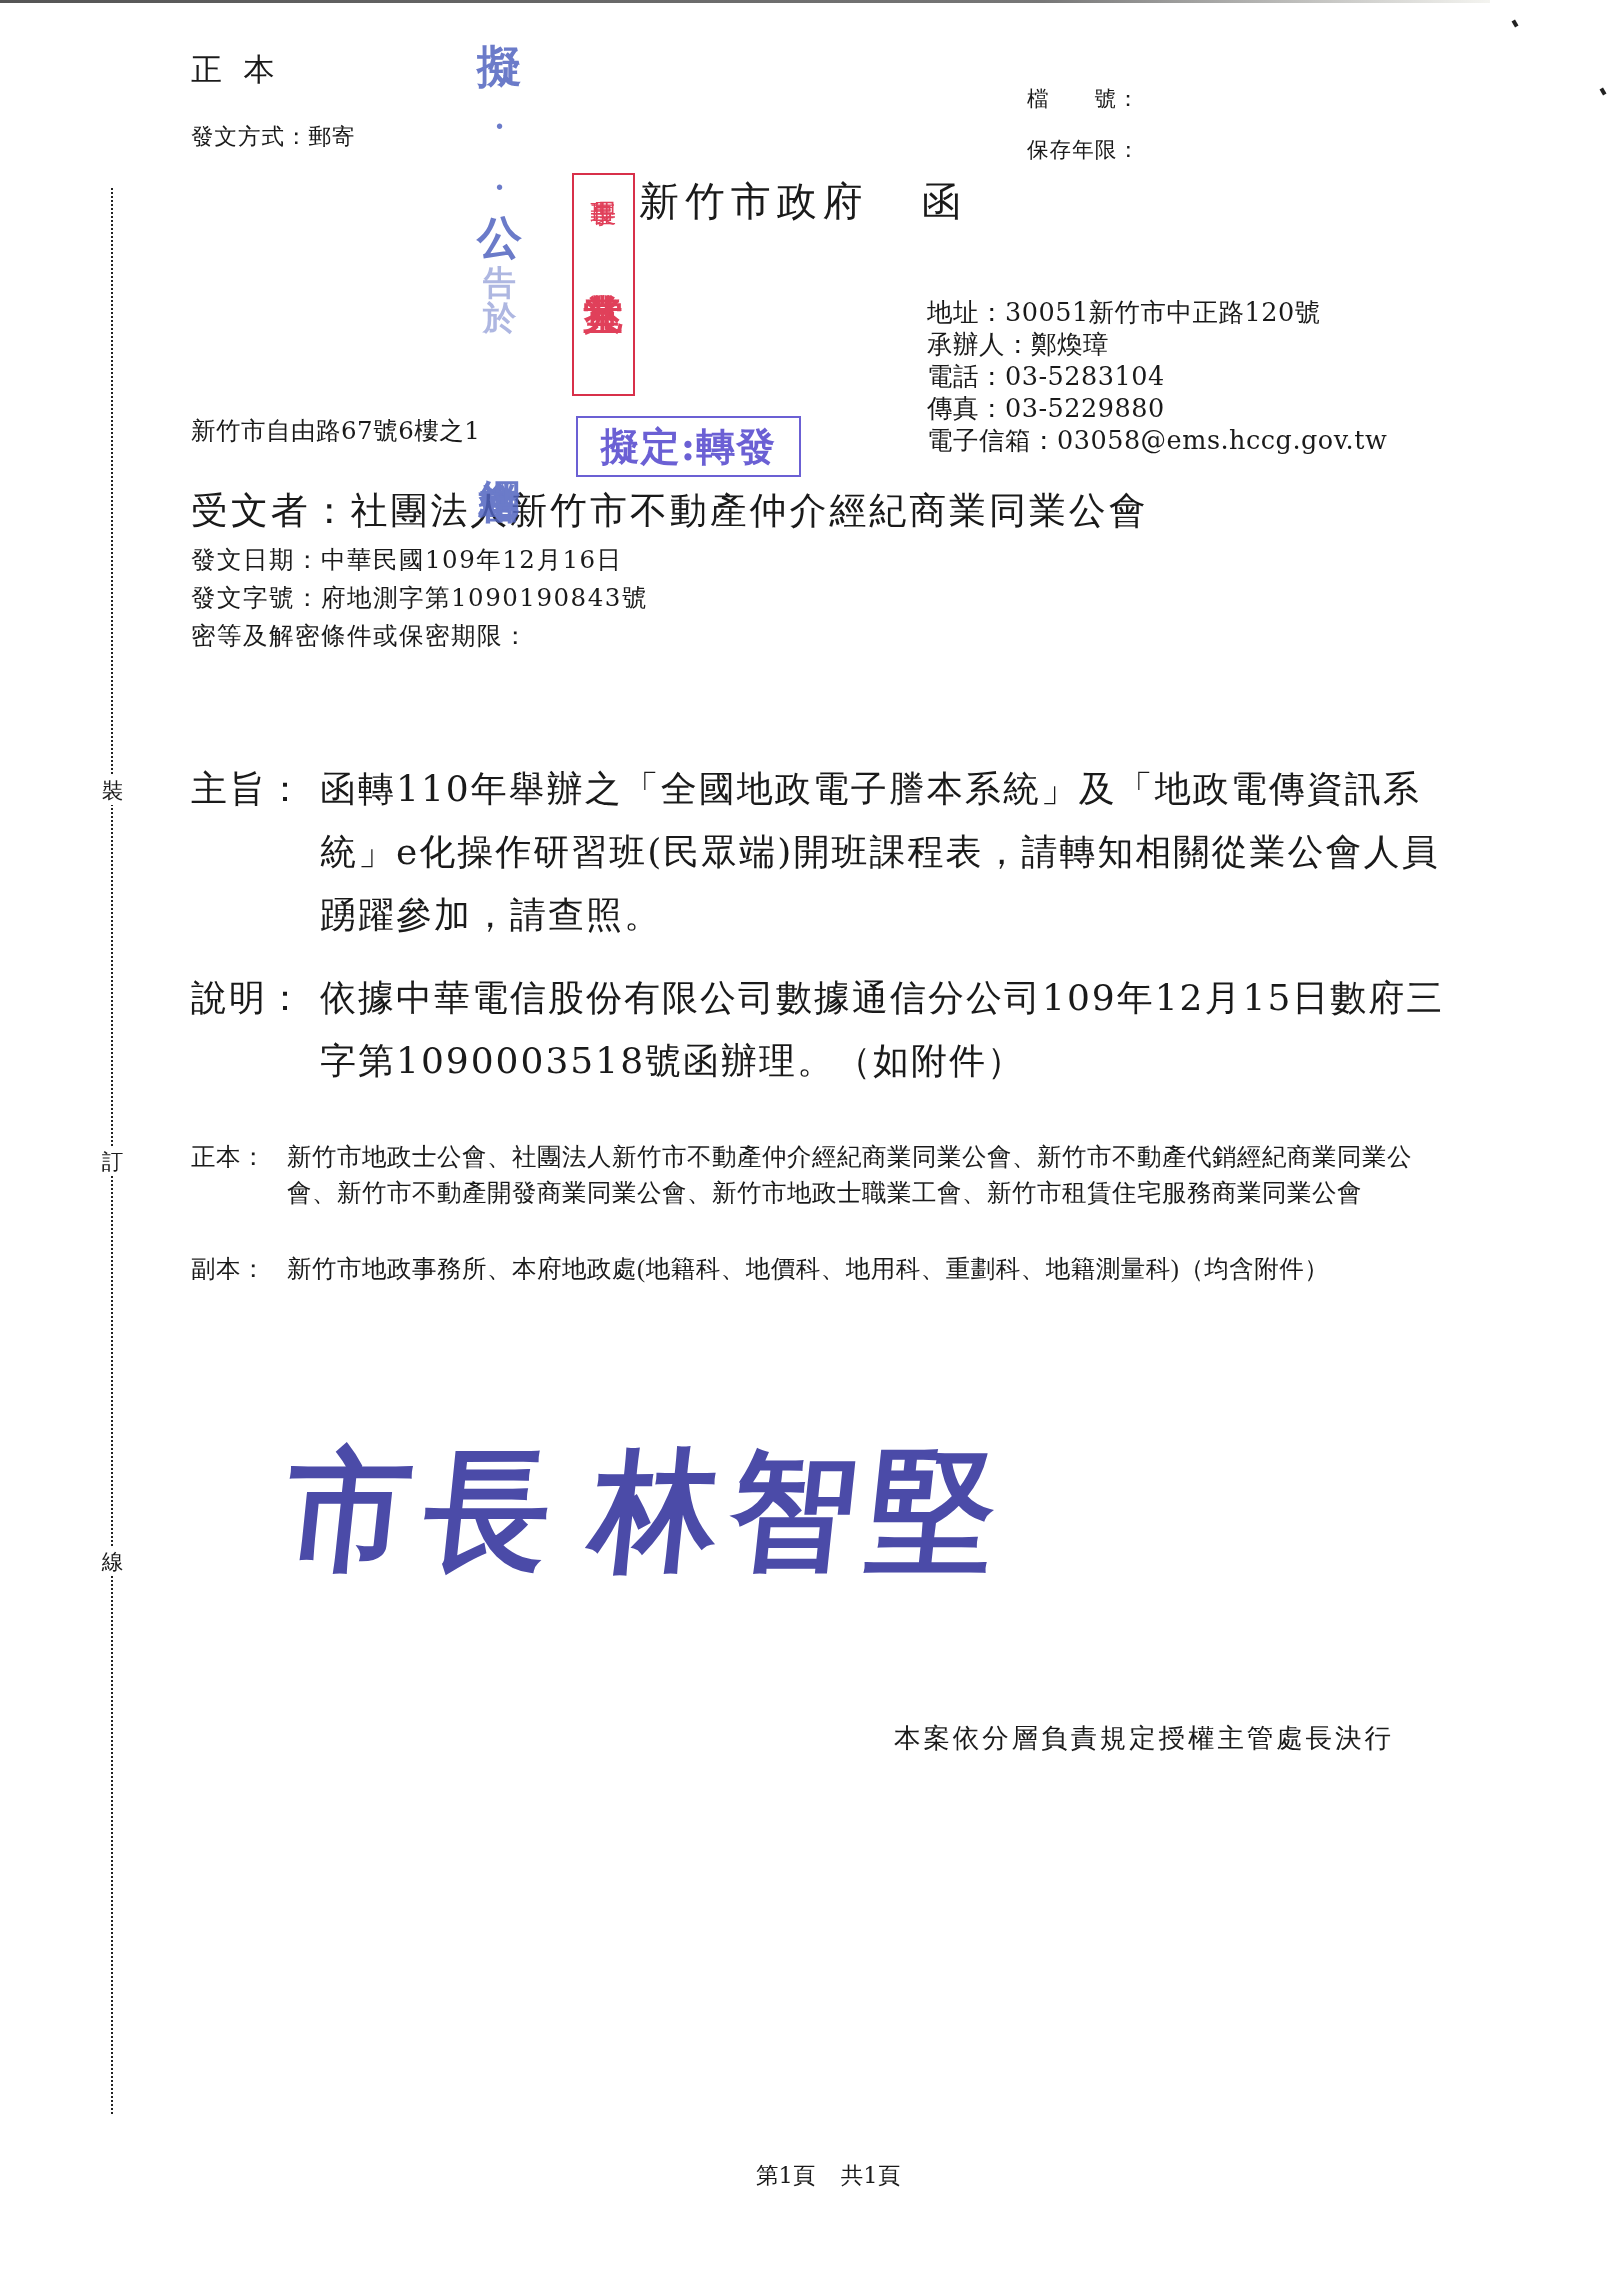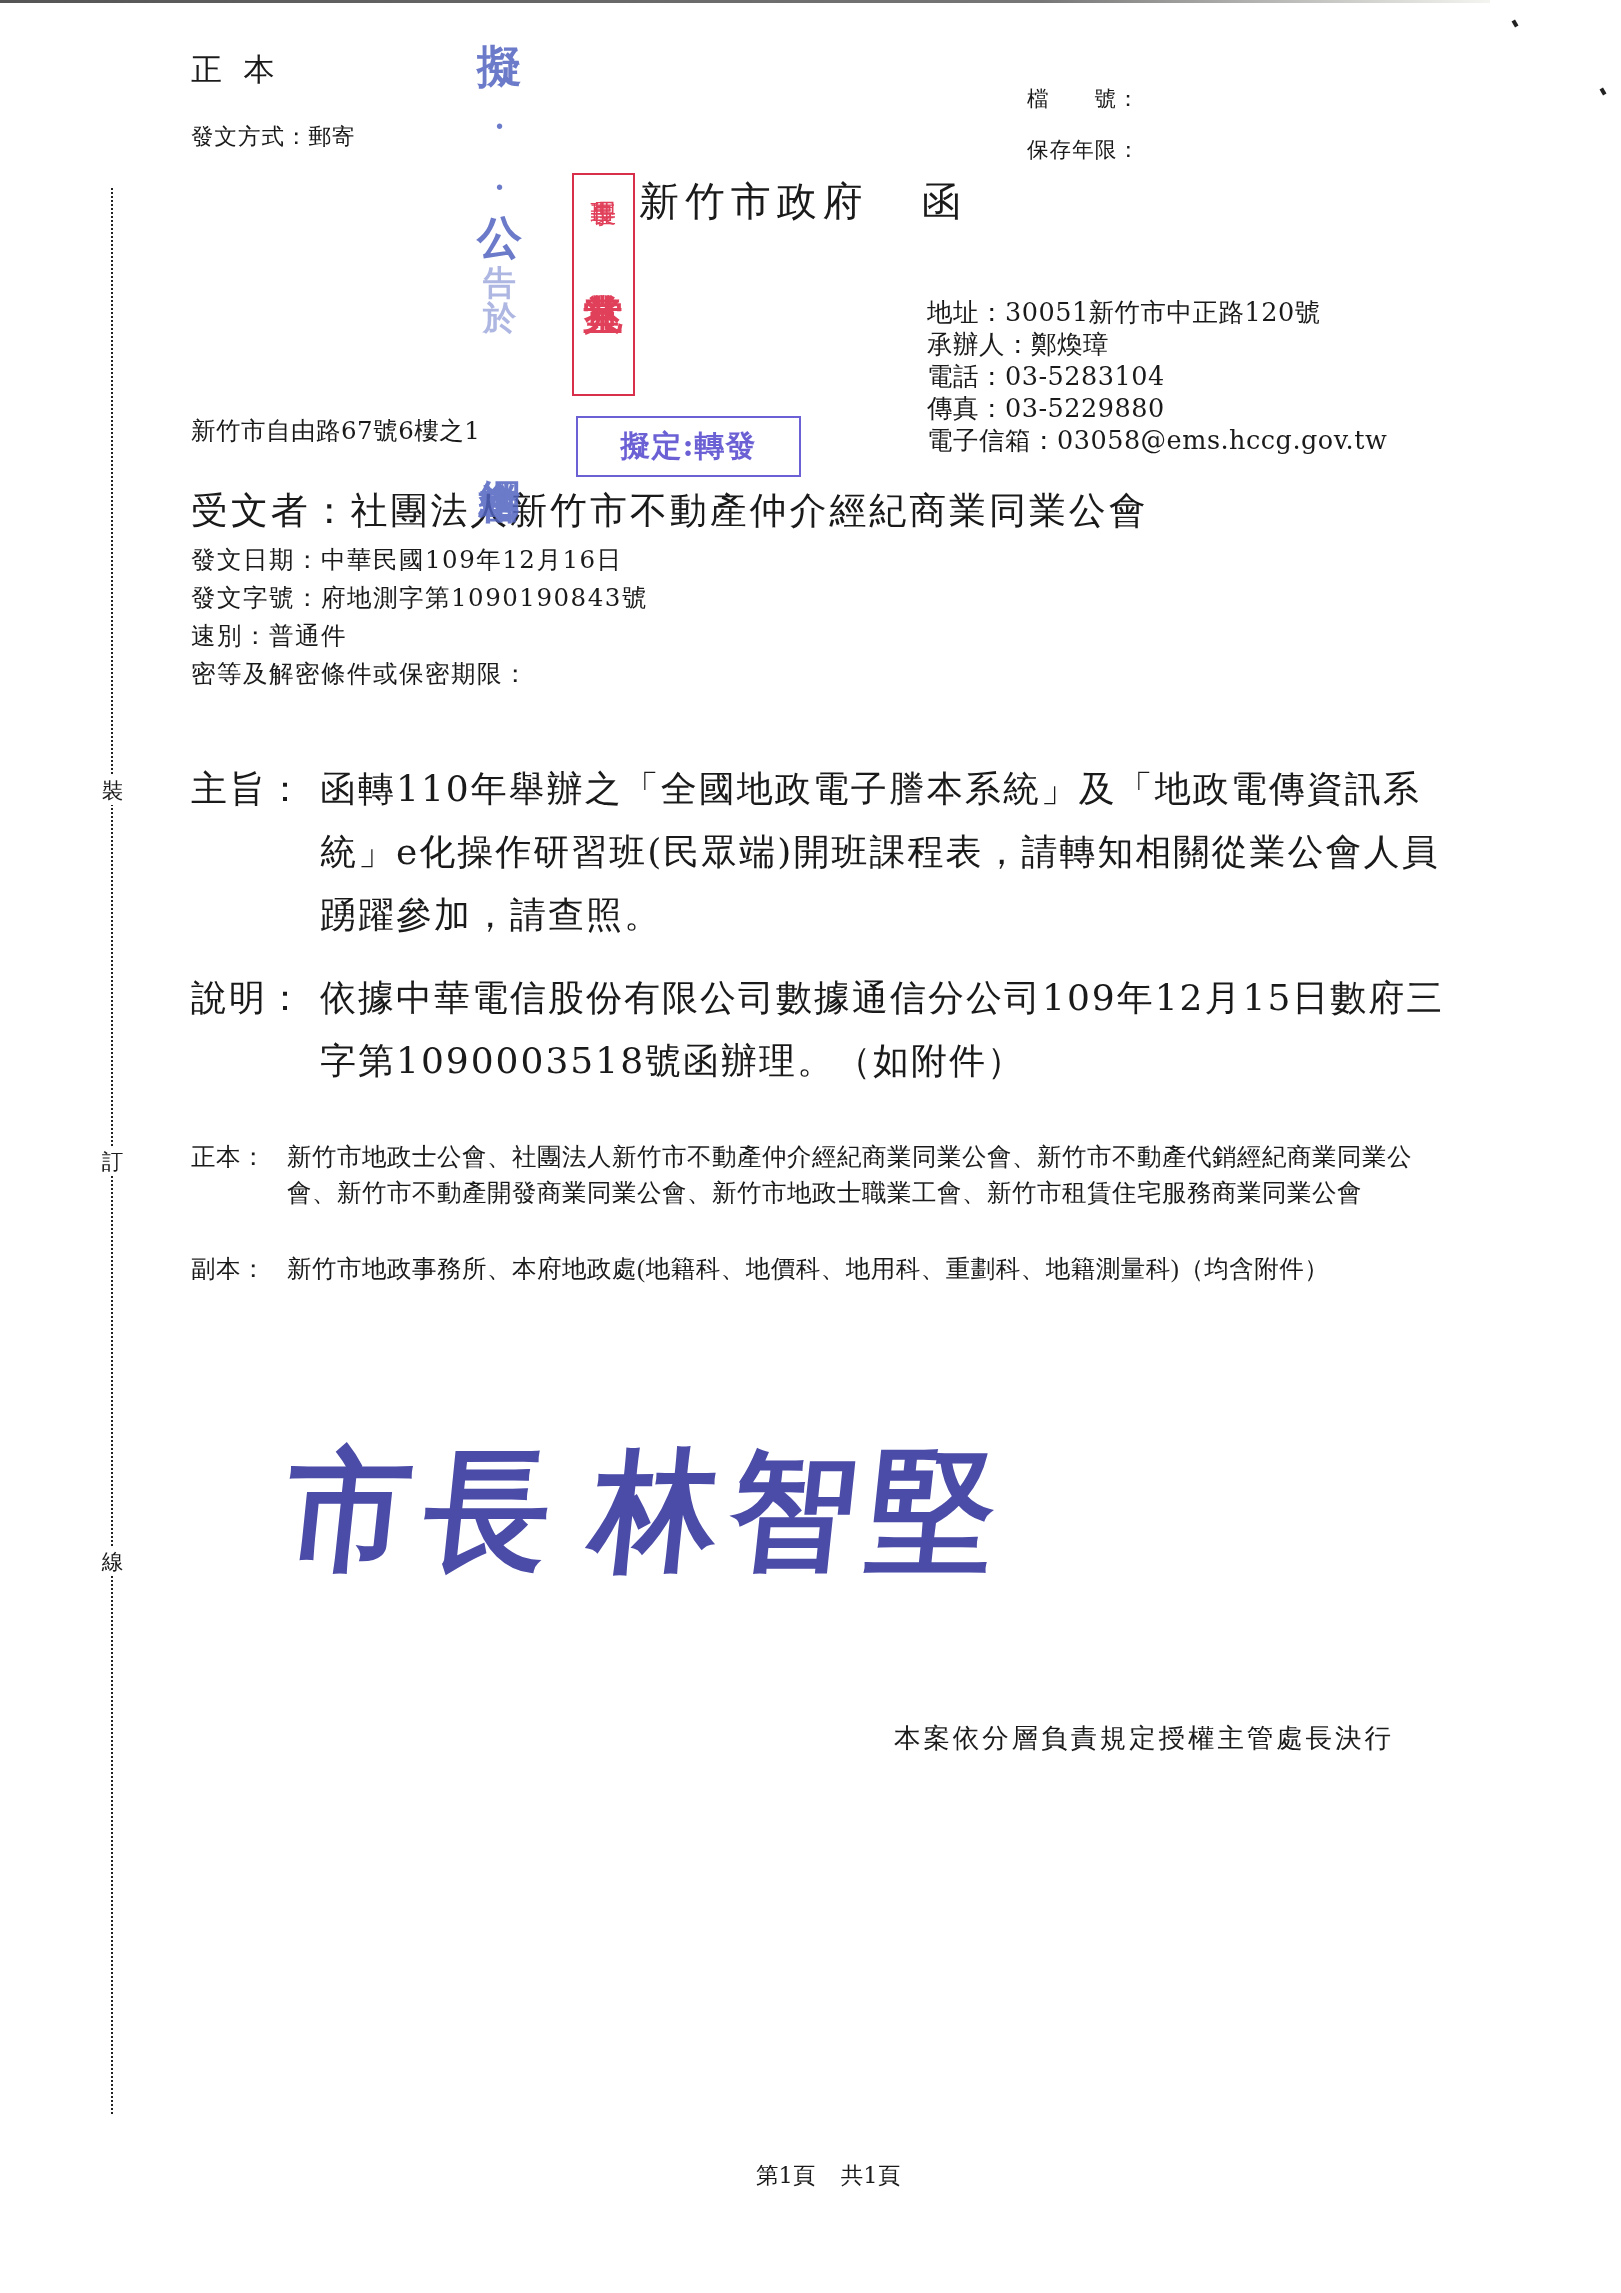--- a/index.html
+++ b/index.html
@@ -102,21 +102,21 @@
       color: #e0405a;
       display: flex; flex-direction: column; align-items: center;
       padding-top: 5.9px; box-sizing: border-box;
     }
     .stamp-red .small { font-size: 25.5px; line-height: 26.5px; }
     .stamp-red .big { font-size: 39px; line-height: 45px; font-weight: bold; }
     .stamp-blue-box {
       position: absolute; left: 576px; top: 416px;
       width: 225px; height: 61px;
       border: 2.9px solid #5b4fd0;
-      color: #5b4fd0; font-size: 30px; font-weight: bold;
+      color: #5b4fd0; font-size: 39px; font-weight: bold;
       display: flex; align-items: center; justify-content: center;
       letter-spacing: 1px; box-sizing: border-box;
       opacity: 0.9;
     }
     .speck { position: absolute; width: 3.9px; height: 6.9px; background: #222; transform: rotate(-30deg); }
   </style>
 </head>
 <body>
 
 <div class="scan-edge"></div>
@@ -145,21 +145,20 @@
   <div>電子信箱：03058@ems.hccg.gov.tw</div>
 </div>
 
 <div class="abs sender-addr">新竹市自由路67號6樓之1</div>
 
 <div class="abs recipient">受文者：社團法人新竹市不動產仲介經紀商業同業公會</div>
 
 <div class="abs meta">
   <div>發文日期：中華民國109年12月16日</div>
   <div>發文字號：府地測字第1090190843號</div>
-  <div>速別：普通件</div>
   <div>密等及解密條件或保密期限：</div>
 </div>
 
 <div class="section subject">
   <div class="row">
     <div class="lbl">主旨：</div>
     <div class="txt">函轉110年舉辦之「全國地政電子謄本系統」及「地政電傳資訊系統」e化操作研習班(民眾端)開班課程表，請轉知相關從業公會人員踴躍參加，請查照。</div>
   </div>
 </div>
 

